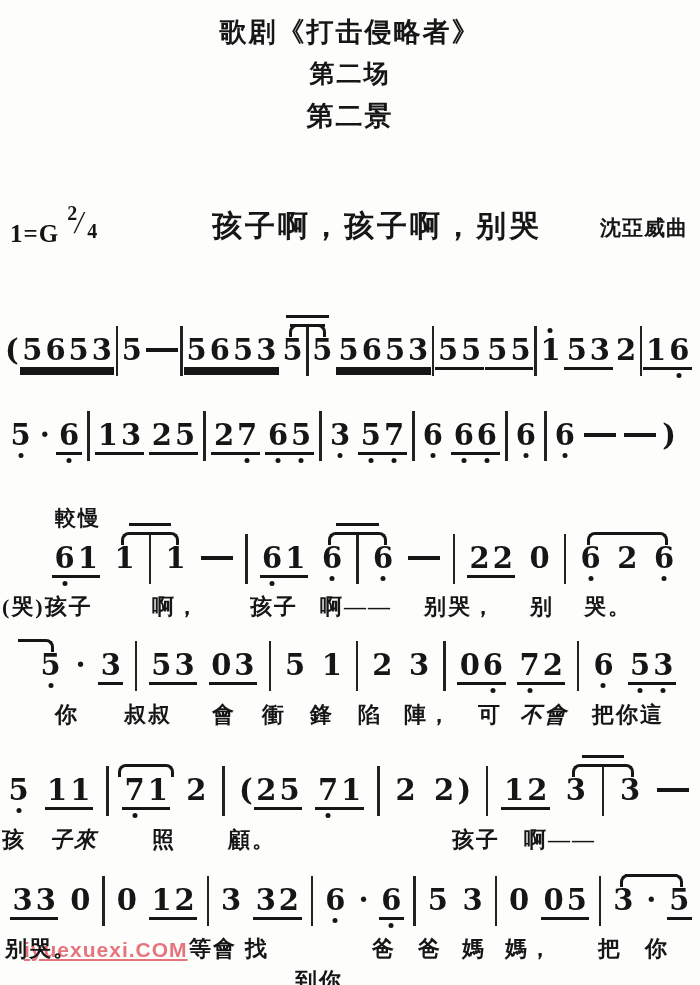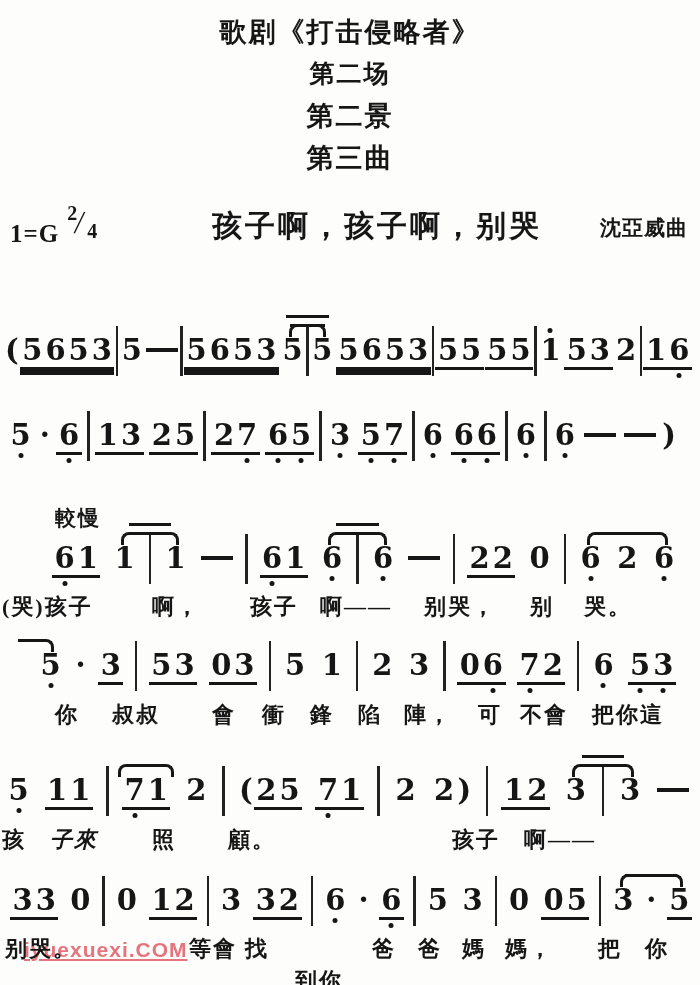--- a/index.html
+++ b/index.html
@@ -64,21 +64,20 @@
   .lyric-row,.score-line{z-index:1;}
 </style>
 </head>
 <body>
 
 <div class="page">
 
   <div class="htxt t1">歌剧《打击侵略者》</div>
   <div class="htxt t2">第二场</div>
   <div class="htxt t3">第二景</div>
-  <div class="htxt t4">第三曲</div>
 
   <div class="keysig">
     <span>1=G</span><span class="meter"><span class="num">2</span><span class="slash">/</span><span class="den">4</span></span>
   </div>
 
   <div class="songtitle">孩子啊，孩子啊，别哭</div>
   <div class="composer">沈亞威曲</div>
 
   <div class="tempo" id="tempo" style="left: 55px; top: 504px;">較慢</div>
 
@@ -406,28 +405,28 @@
         </span>
         <span class="tok note">
           <span class="digs u1">
             <span class="dig">5<i class="lo"></i></span>
             <span class="dig">3<i class="lo"></i></span>
           </span>
         </span>
       </div>
       <div class="lyric-row" style="top: 700px;">
         <span class="syl" style="left: 55px;">你</span>
-        <span class="syl" style="left: 112px;">叔叔</span>
+        <span class="syl" style="left: 124px;">叔叔</span>
         <span class="syl" style="left: 212px;">會</span>
         <span class="syl" style="left: 262px;">衝</span>
         <span class="syl" style="left: 310px;">鋒</span>
         <span class="syl" style="left: 358px;">陷</span>
         <span class="syl" style="left: 404px;">陣，</span>
         <span class="syl" style="left: 478px;">可</span>
-        <span class="syl" style="left: 520px;">不會</span>
+        <span class="syl" style="left: 520px; font-style: italic;">不會</span>
         <span class="syl" style="left: 592px;">把你這</span>
       </div>
       <div class="score-line" style="top: 775px; left: 6px; width: 684px;">
         <span class="tok note">
           <span class="digs">
             <span class="dig">5<i class="lo"></i></span>
           </span>
         </span>
         <span class="tok note">
           <span class="digs u1">

